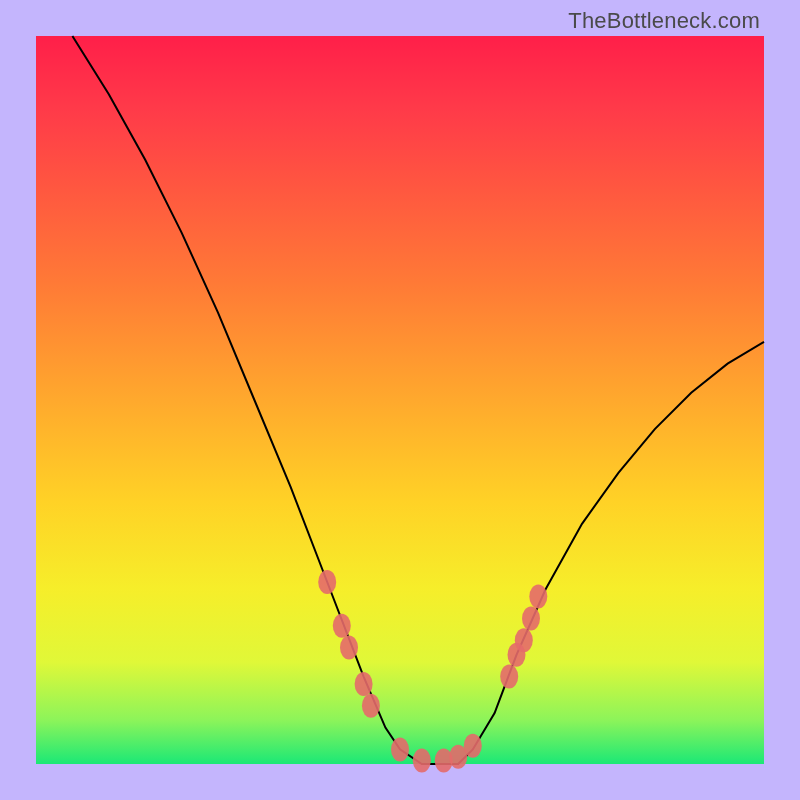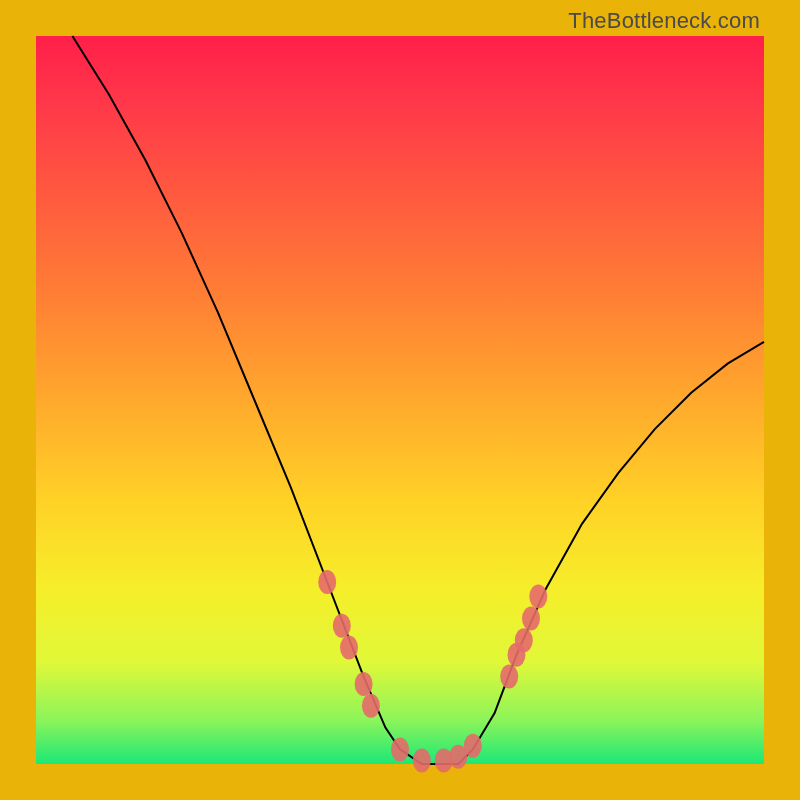--- a/index.html
+++ b/index.html
@@ -1,17 +1,17 @@
 <!DOCTYPE html>
 <html><head>
 <meta charset="utf-8">
 <style>
   * { margin: 0; padding: 0; box-sizing: border-box; }
   body { width: 800px; height: 800px; background: #000; position: relative; font-family: Arial, sans-serif; }
-  .outer { position: absolute; top: 0; left: 0; width: 800px; height: 800px; background: #eab308; text-align: center; }
+  .outer { position: absolute; top: 0; left: 0; width: 800px; height: 800px; background: #c4b5fd; text-align: center; }
   .plot {
     position: absolute;
     top: 36px;
     left: 36px;
     width: 728px;
     height: 728px;
     background: linear-gradient(to bottom,
       #ff1f49 0%,
       #ff3a49 10%,
       #ff5a3f 22%,

